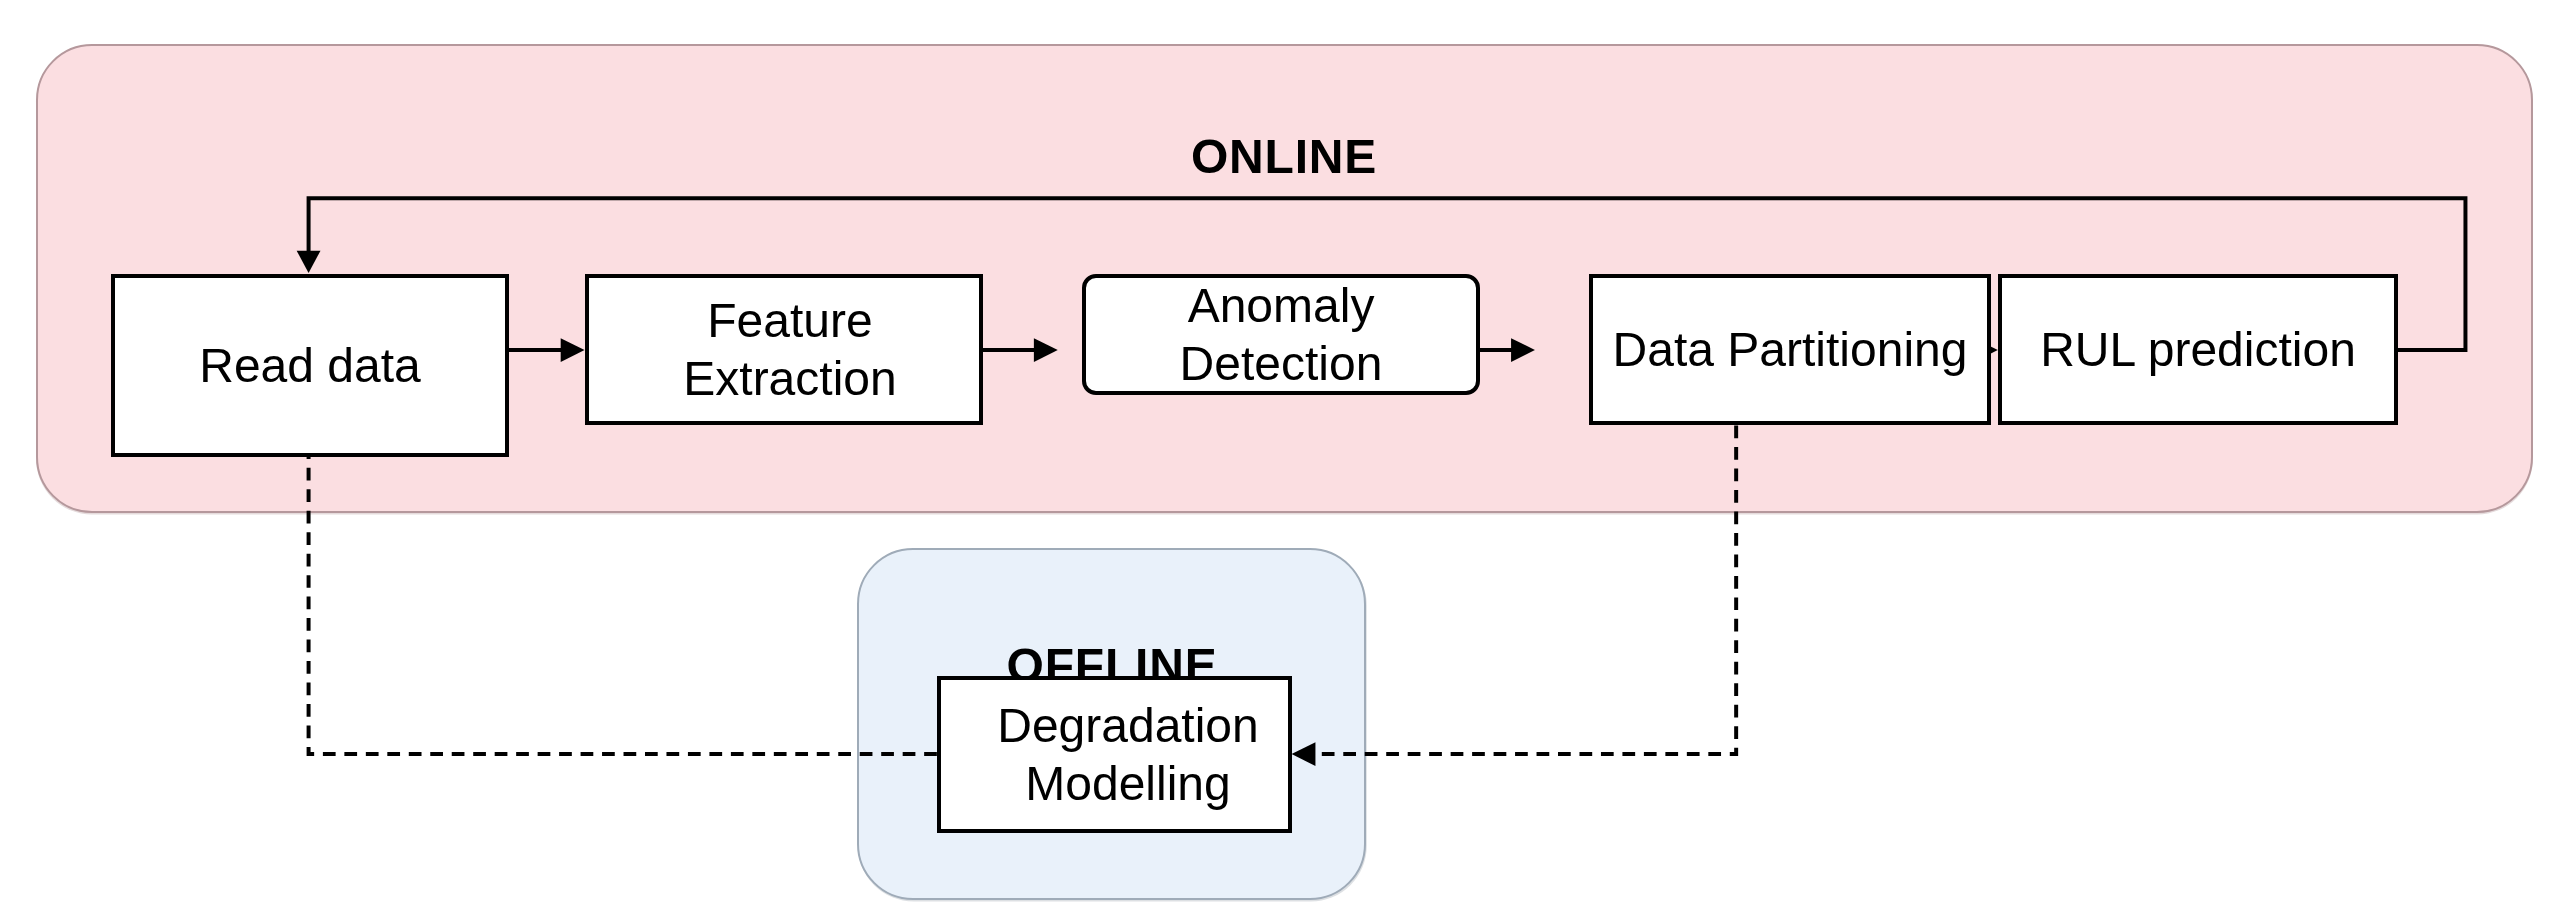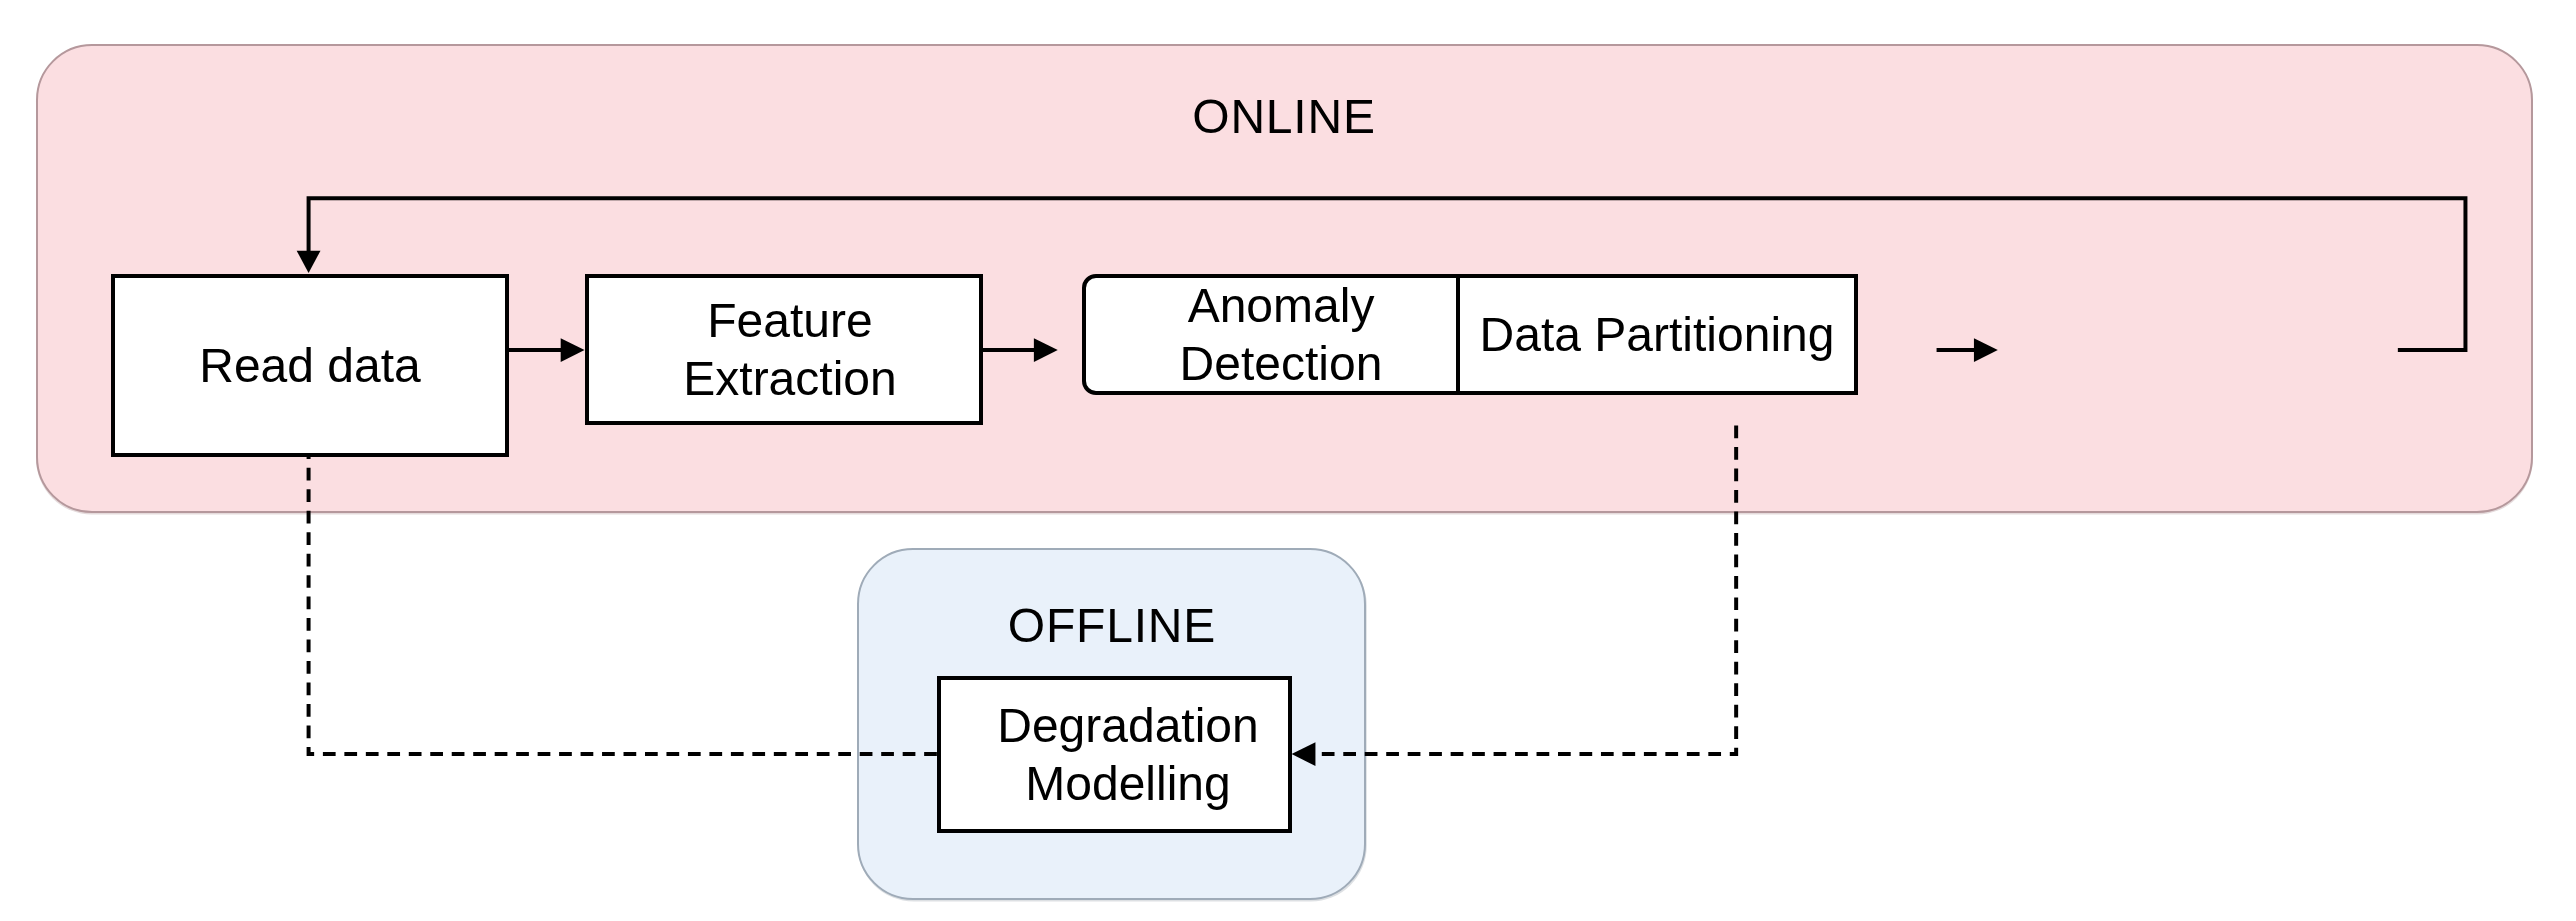--- a/index.html
+++ b/index.html
@@ -36,24 +36,25 @@
     height: 352px;
     background: var(--offline-fill, #e9f1fa);
     border: 2.4px solid var(--offline-border, #9fabb8);
     border-radius: 56px;
     box-shadow: 0.8px 1.6px 0 rgba(120,130,145,0.25);
   }
   .zone-label {
     position: absolute;
     transform: translateX(-50%);
     font-size: 48px;
-    font-weight: normal;
+    font-weight: bold;
     color: var(--text, #000000);
     letter-spacing: 0.8px;
     white-space: nowrap;
+    margin-top: 40px;
   }
   .zone-label-online { left: 1284px; top: 89px; }
   .zone-label-offline { left: 1112px; top: 598px; }
 
   svg.wires {
     position: absolute;
     left: 0;
     top: 0;
     width: 2576px;
     height: 922px;
@@ -81,21 +82,21 @@
     justify-content: center;
     text-align: center;
     font-size: 48px;
     line-height: 1.2;
     color: var(--text, #000000);
     white-space: pre-line;
   }
   .node-read-data        { left: 111px;  top: 274px; width: 398px; height: 183px; }
   .node-feature          { left: 585px;  top: 274px; width: 398px; height: 151px; padding-left: 12px; }
   .node-anomaly          { left: 1082px; top: 274px; width: 398px; height: 121px; border-radius: 14px; }
-  .node-partitioning     { left: 1456px; top: 274px; width: 402px; height: 121px; }
+  .node-partitioning     { left: 1589px; top: 274px; width: 402px; height: 151px; }
   .node-rul              { left: 1998px; top: 274px; width: 400px; height: 151px; }
   .node-degradation      { left: 937px; top: 676px; width: 355px; height: 157px; padding-left: 27px; }
 </style>
 </head>
 <body>
 
 <div class="stage">
 
   <div class="zone zone-online"></div>
   <div class="zone zone-offline"></div>
@@ -137,17 +138,18 @@
 
   <div class="zone-label zone-label-online">ONLINE</div>
   <div class="zone-label zone-label-offline">OFFLINE</div>
 
   <div class="node node-read-data">Read data</div>
   <div class="node node-feature">Feature
 Extraction</div>
   <div class="node node-anomaly">Anomaly
 Detection</div>
   <div class="node node-partitioning">Data Partitioning</div>
+  <div class="node node-rul">RUL prediction</div>
   <div class="node node-degradation">Degradation
 Modelling</div>
 
 </div>
 
 
 </body></html>

